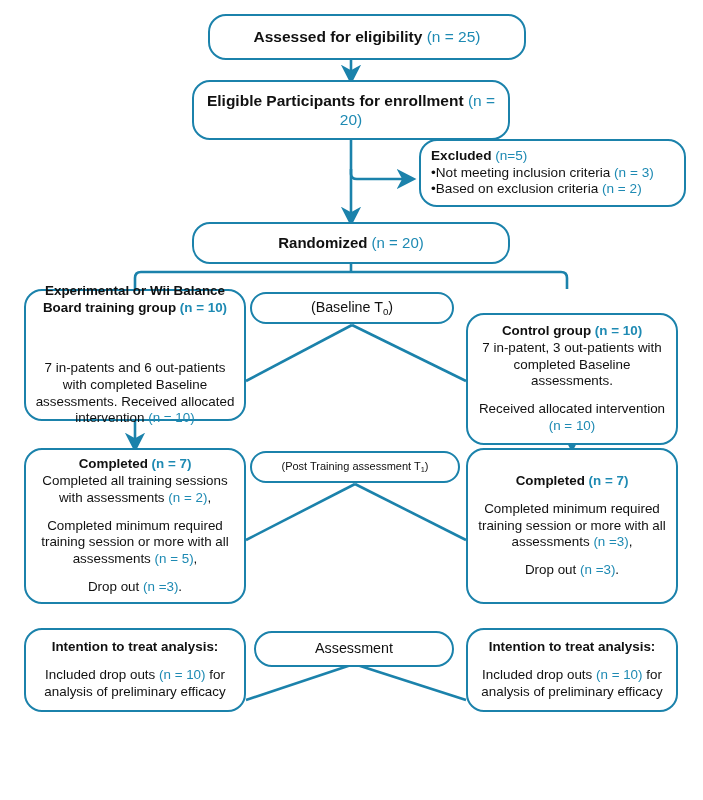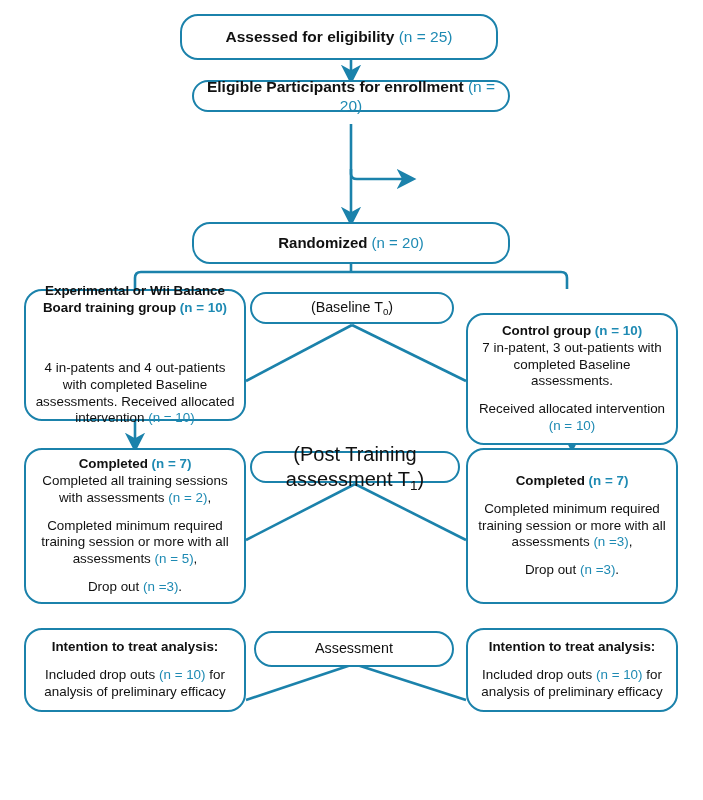--- a/index.html
+++ b/index.html
@@ -40,31 +40,31 @@
   .box.left-al{align-items:flex-start;text-align:left;padding:6px 10px;}
   .ttl{font-weight:bold;}
   .n{color:#1e8ab3;font-weight:normal;}
   .bn{color:#1e8ab3;font-weight:bold;}
   .ln{line-height:1.24;}
   .gap{height:0.85em;}
   .bullet{display:block;white-space:nowrap;}
   sub{font-size:0.68em; vertical-align:baseline; position:relative; top:0.28em;}
 
   
-  #b-assessed   { left:180px; top:14px;  width:318px; height:46px;  font-size:15.5px; }
-  #b-eligible   { left:192px; top:80px;  width:318px; height:32px;  font-size:15.5px; }
+  #b-assessed   { left:208px; top:14px;  width:318px; height:46px;  font-size:15.5px; }
+  #b-eligible   { left:192px; top:80px;  width:318px; height:60px;  font-size:15.5px; }
   #b-excluded   { left:419px; top:139px; width:267px; height:68px;  font-size:13.6px; }
   #b-random     { left:192px; top:222px; width:318px; height:42px;  font-size:15px;   }
 
   #b-exp        { left:24px;  top:289px; width:222px; height:132px; font-size:13.4px;gap:44px; }
   #b-baseline   { left:250px; top:292px; width:204px; height:32px;  font-size:14.3px; }
   #b-control    { left:466px; top:289px; width:212px; height:132px; font-size:13.4px;margin-top:24px; }
 
   #b-compl-l    { left:24px;  top:448px; width:222px; height:156px; font-size:13.4px; }
-  #b-post       { left:250px; top:451px; width:210px; height:32px;  font-size:20px; }
+  #b-post       { left:250px; top:451px; width:210px; height:32px;  font-size:11px; }
   #b-compl-r    { left:466px; top:448px; width:212px; height:156px; font-size:13.4px; }
 
   #b-itt-l      { left:24px;  top:628px; width:222px; height:84px;  font-size:13.4px; }
   #b-assess     { left:254px; top:631px; width:200px; height:36px;  font-size:14.3px; }
   #b-itt-r      { left:466px; top:628px; width:212px; height:84px;  font-size:13.4px; }
 </style>
 </head>
 <body>
 
 <div id="stage">
@@ -101,28 +101,33 @@
   </svg>
 
   <div class="box" id="b-assessed">
     <div class="ln"><span class="ttl">Assessed for eligibility </span><span class="n">(n = 25)</span></div>
   </div>
 
   <div class="box" id="b-eligible">
     <div class="ln"><span class="ttl">Eligible Participants for enrollment </span><span class="n">(n = 20)</span></div>
   </div>
 
+  <div class="box left-al" id="b-excluded">
+    <div class="ln"><span class="ttl">Excluded </span><span class="n">(n=5)</span></div>
+    <div class="ln bullet"><span>•</span><span>Not meeting inclusion criteria </span><span class="n">(n = 3)</span></div>
+    <div class="ln bullet"><span>•</span><span>Based on exclusion criteria </span><span class="n">(n = 2)</span></div>
+  </div>
 
   <div class="box" id="b-random">
     <div class="ln"><span class="ttl">Randomized </span><span class="n">(n = 20)</span></div>
   </div>
 
   <div class="box" id="b-exp">
     <div class="ln"><span class="ttl">Experimental or Wii Balance Board training group </span><span class="bn">(n = 10)</span></div>
-    <div class="ln"><span>4 in-patents and 4 out-patients with completed Baseline assessments. Received allocated intervention </span><span class="n">(n = 10)</span></div>
+    <div class="ln"><span>7 in-patents and 6 out-patients with completed Baseline assessments. Received allocated intervention </span><span class="n">(n = 10)</span></div>
   </div>
 
   <div class="box tight" id="b-baseline">
     <div class="ln"><span>(Baseline T</span><sub>0</sub><span>)</span></div>
   </div>
 
   <div class="box" id="b-control">
     <div class="ln"><span class="ttl">Control group </span><span class="bn">(n = 10)</span></div>
     <div class="ln">7 in-patent, 3 out-patients with completed Baseline assessments.</div>
     <div class="gap"></div>

